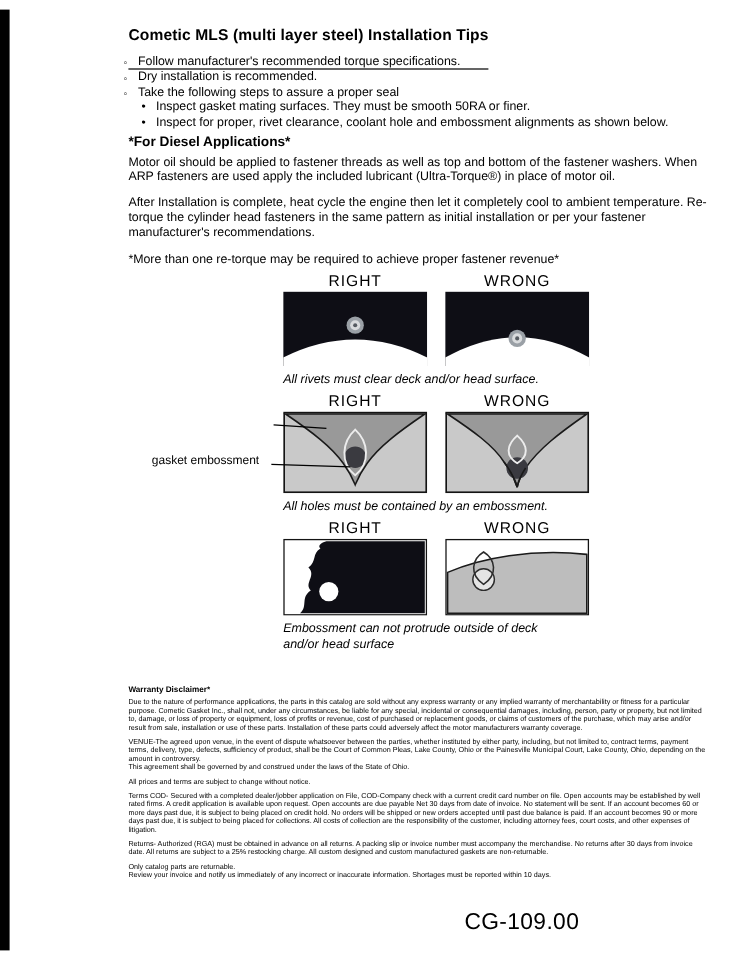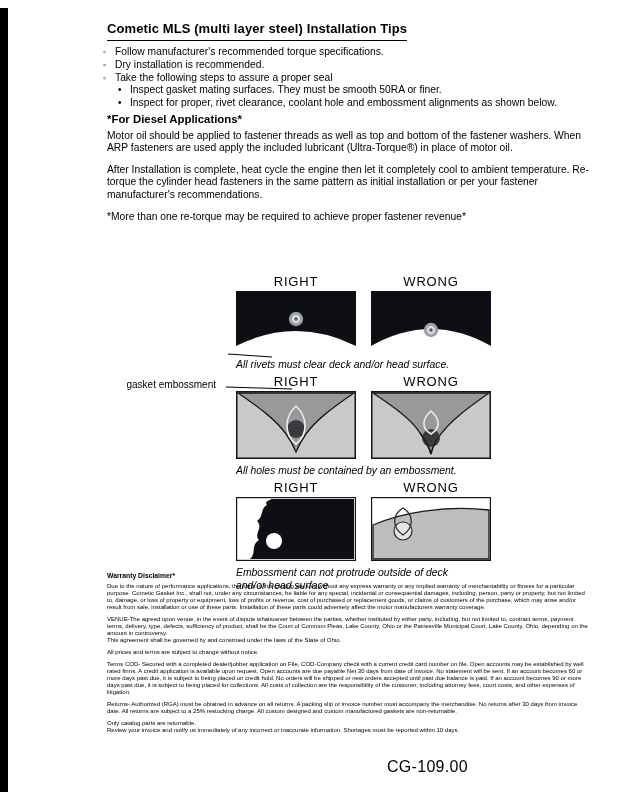--- a/index.html
+++ b/index.html
@@ -7,53 +7,53 @@
   body {
     width:618px; height:800px; position:relative; overflow:hidden;
     font-family:"Liberation Sans", sans-serif; color:#000;
   }
   .page { position:absolute; inset:0; background:#fff; }
   .spine { position:absolute; left:0; top:8px; width:8px; height:784px; background:#000; }
 
   .title {
     position:absolute; left:107px; top:21px;
     font-size:13px; font-weight:700; letter-spacing:.1px;
-    border-bottom:1.4px solid #000; padding-bottom:4px;
+    border-bottom:1.4px solid #000; padding-bottom:21px;
   }
 
   .tips { position:absolute; left:103px; top:46px; width:500px; font-size:10.3px; line-height:12.8px; }
   .tip-row { display:flex; }
   .tip-row .bullet { flex:0 0 12px; width:12px; font-size:9px; }
   .tip-row.sub { padding-left:15px; }
   .tip-row.sub .bullet { font-size:10px; }
 
   .diesel { position:absolute; left:107px; top:113px; width:492px; font-size:10.3px; line-height:12.6px; }
   .diesel h2 { font-size:11.4px; font-weight:700; margin-bottom:4px; }
   .diesel p { margin-bottom:9px; }
 
   .figure { position:absolute; left:236px; width:256px; }
   .fig1 { top:226px; }
   .fig2 { top:326px; }
   .fig3 { top:432px; }
   .fig-labels { display:flex; gap:15px; }
-  .fig-label { width:120px; text-align:center; font-size:13px; letter-spacing:.8px;margin-top:48px; }
+  .fig-label { width:120px; text-align:center; font-size:13px; letter-spacing:.8px; }
   .fig-panels { display:flex; gap:15px; margin-top:2px; }
   .fig-panel { display:block; width:120px; }
   .fig-caption { font-size:10.4px; margin-top:6px; white-space:pre-line; line-height:12.5px;font-style:italic; }
 
   .ann1 { position:absolute; left:110px; top:344px; width:116px; text-align:right;
           font-size:10px; line-height:11.5px; white-space:pre-line; }
   .ann2 { position:absolute; left:92px; top:379px; width:124px; text-align:right; font-size:10px; }
   .ann-lines { position:absolute; left:226px; top:340px; width:72px; height:56px; }
 
   .warranty { position:absolute; left:107px; top:572px; width:482px; }
   .warranty h3 { font-size:6.8px; font-weight:700; margin-bottom:4px; }
   .warranty p { font-size:6px; line-height:7px; margin-bottom:5px; white-space:pre-line; }
 
-  .footer-code { position:absolute; left:387px; top:758px; font-size:16px; letter-spacing:.3px;text-align:center; }
+  .footer-code { position:absolute; left:387px; top:758px; font-size:19px; letter-spacing:.3px;text-align:center; }
 </style>
 </head>
 <body>
 
 <div class="page">
   <div class="spine"></div>
 
   <h1 class="title">Cometic MLS (multi layer steel) Installation Tips</h1>
 
   <div class="tips">

